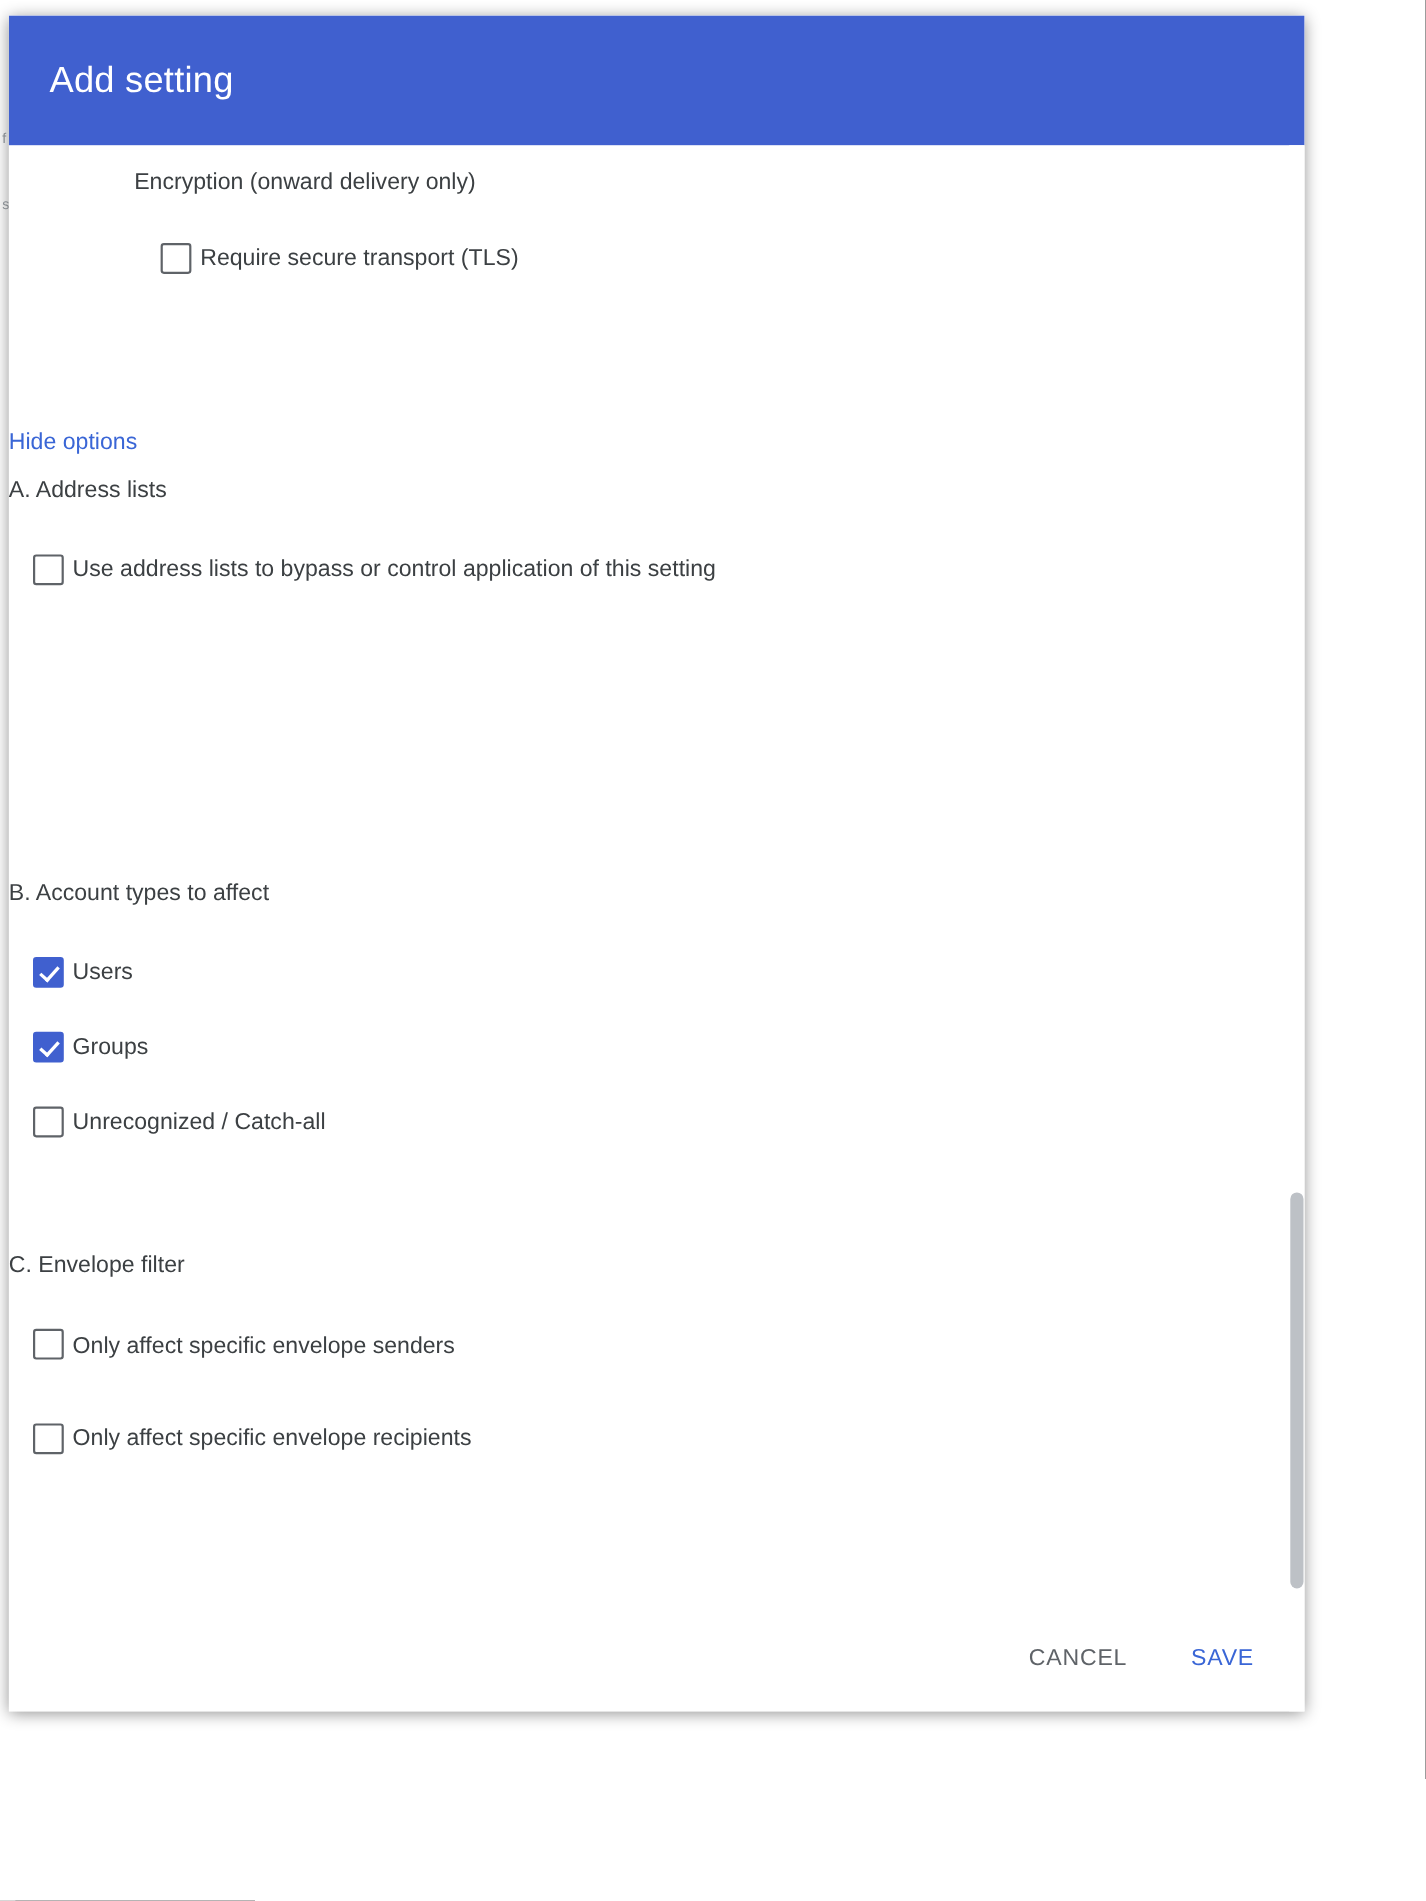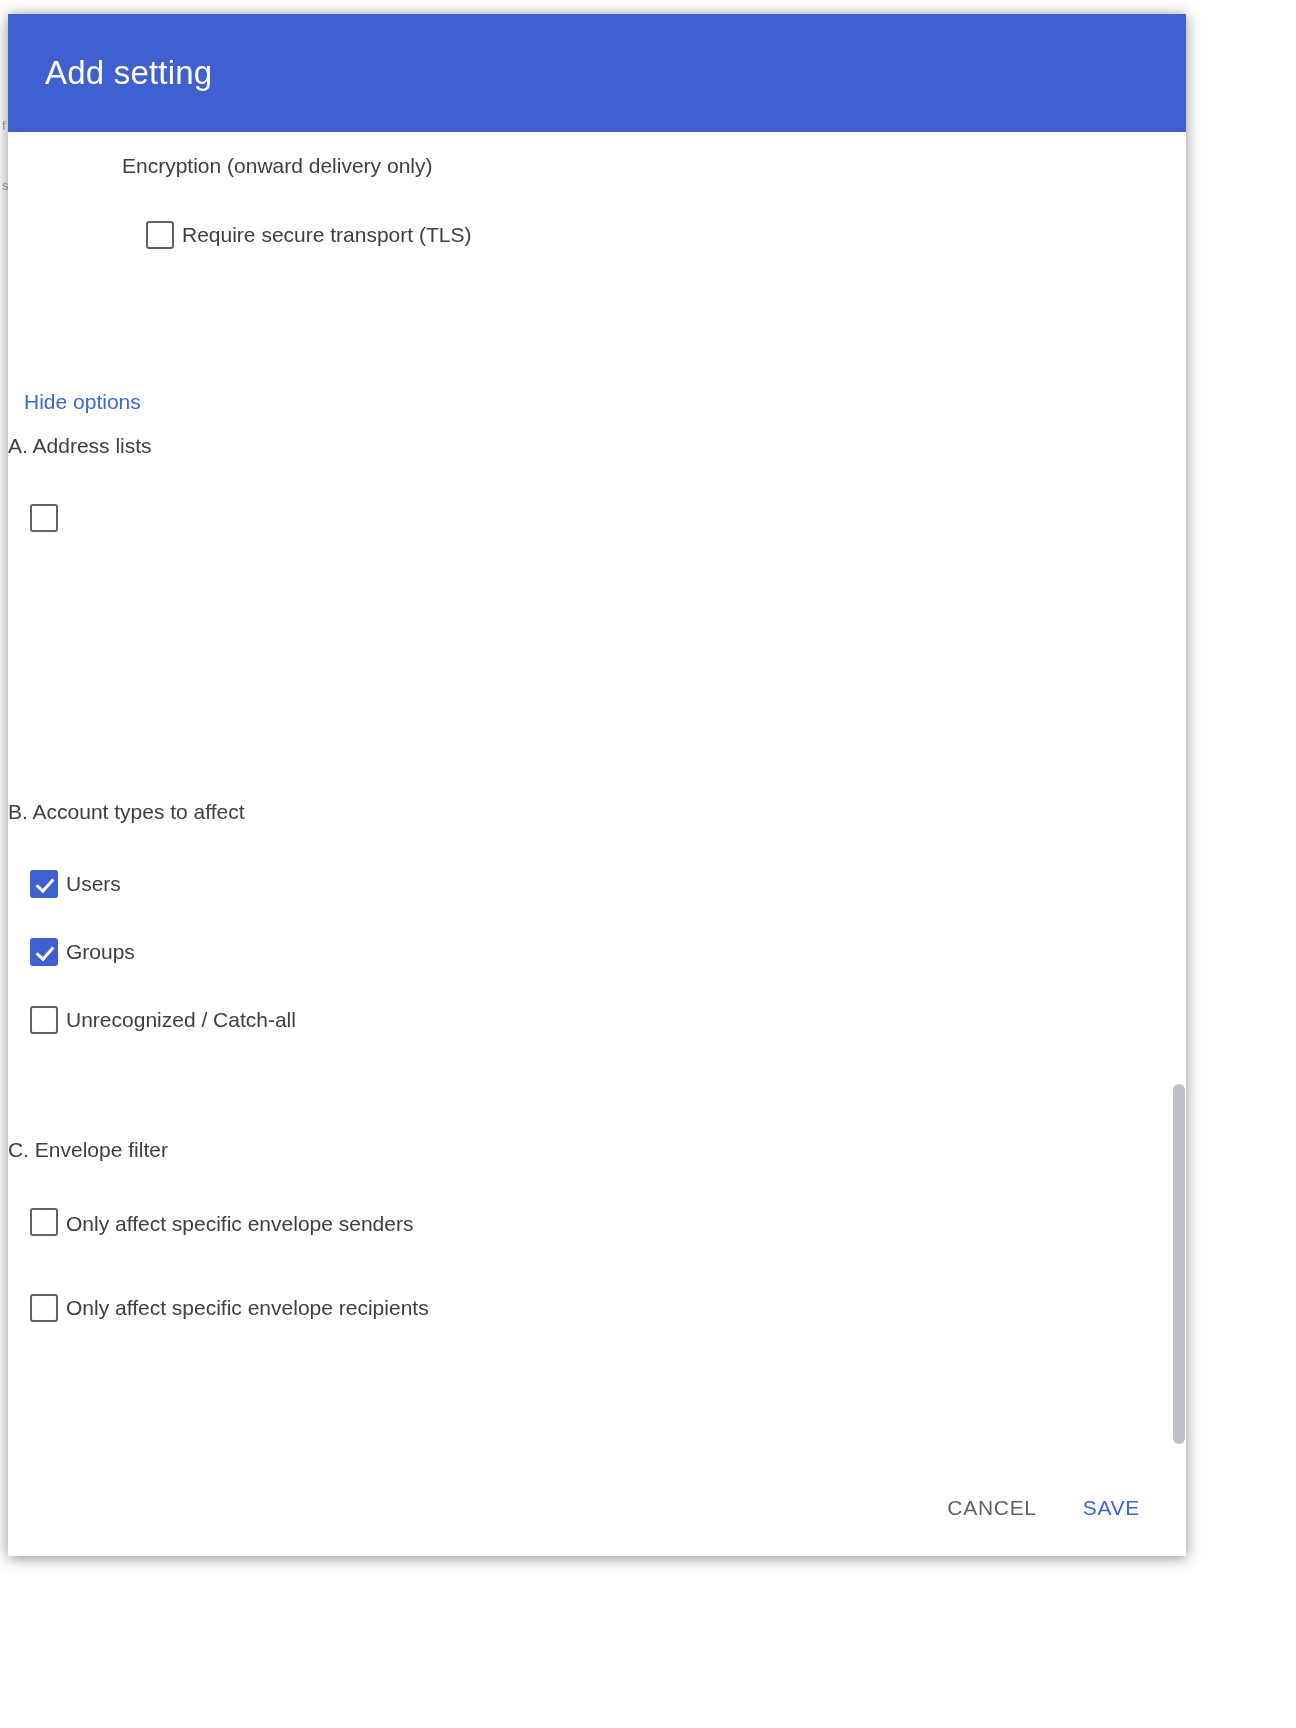--- a/index.html
+++ b/index.html
@@ -72,21 +72,20 @@
     color: #3c4043;
   }
   .section-label {
     font-size: 21px;
     color: #3c4043;
   }
   .link {
     font-size: 21px;
     color: #3a66d6;
     cursor: pointer;
-    padding-left: 16px;
   }
   .checkbox {
     width: 28px;
     height: 28px;
     border: 2px solid #5f6368;
     border-radius: 3px;
     box-sizing: border-box;
     display: inline-block;
     flex: 0 0 auto;
     background: #ffffff;
@@ -128,21 +127,21 @@
     position: absolute;
     left: 0;
     right: 0;
     bottom: 0;
     height: 96px;
     display: flex;
     align-items: center;
     justify-content: flex-end;
     padding-right: 40px;
     box-sizing: border-box;
-    gap: 34px;
+    gap: 46px;
   }
   .btn-text {
     font-size: 21px;
     letter-spacing: 0.7px;
     background: none;
     border: none;
     font-family: inherit;
     cursor: pointer;
     padding: 10px 6px;
   }
@@ -197,20 +196,21 @@
         <span class="checkbox"></span>
         <span class="row-text">Require secure transport (TLS)</span>
       </div>
 
       <div class="abs link" style="left:0px; top:258px;">Hide options</div>
 
       <div class="abs section-label" style="left:0px; top:302px;">A. Address lists</div>
 
       <div class="abs opt-row" style="left:22px; top:372px;">
         <span class="checkbox"></span>
+        <span class="row-text">Use address lists to bypass or control application of this setting</span>
       </div>
 
 
 
       <div class="abs section-label" style="left:0px; top:668px;">B. Account types to affect</div>
 
       <div class="abs opt-row" style="left:22px; top:738px;">
         <span class="checkbox checked"></span>
         <span class="row-text">Users</span>
       </div>

